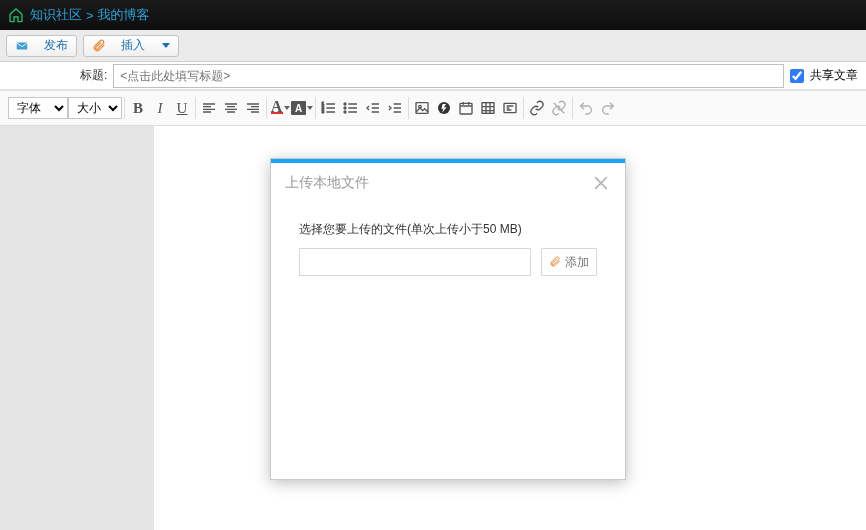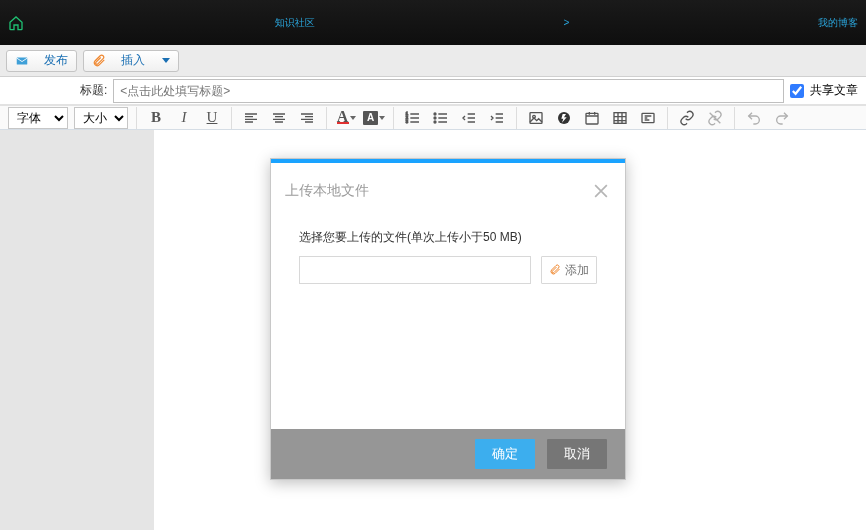--- a/index.html
+++ b/index.html
@@ -1,53 +1,53 @@
 <!DOCTYPE html>
 <html><head>
 <meta charset="utf-8">
 <style>
 * { box-sizing: border-box; margin: 0; padding: 0; }
 html, body { width: 866px; height: 530px; font-family: "Helvetica Neue", Arial, sans-serif; background: #fff; overflow: hidden; }
 
-.top-header { height: 45px; background: linear-gradient(#1a1a1a, #0e0e0e); display: flex; align-items: center; padding: 0 8px; font-size: 10px; justify-content: space-between; }
+.top-header { height: 30px; background: linear-gradient(#1a1a1a, #0e0e0e); display: flex; align-items: center; padding: 0 8px; font-size: 13px; }
 .top-header .home-ico { width: 16px; height: 16px; margin-right: 6px; }
 .top-header a { color: #2aa4da; text-decoration: none; }
 .top-header .sep { color: #2aa4da; margin: 0 4px; }
 
 .actionbar { height: 32px; background: #ebebeb; border-bottom: 1px solid #d0d0d0; display: flex; align-items: center; padding: 0 6px; gap: 6px; }
 .ab-btn { display: inline-flex; align-items: center; gap: 15px; height: 22px; padding: 0 8px; border: 1px solid #c4c4c4; border-radius: 3px; background: linear-gradient(#fff,#f0f0f0); font-size: 12px; color: #1a6fb3; cursor: pointer; }
 .ab-btn .ico { width: 14px; height: 14px; }
 .ab-btn .caret { width: 0; height: 0; border-left: 4px solid transparent; border-right: 4px solid transparent; border-top: 5px solid #1a6fb3; margin-left: 2px; }
 
 .titlebar { height: 28px; display: flex; align-items: center; padding: 4px 8px; gap: 6px; font-size: 12px; border-bottom: 1px solid #e2e2e2; }
 .titlebar label { color: #333; margin-left: 72px; }
 .title-input { flex: 1; height: 24px; border: 1px solid #bfbfbf; padding: 0 6px; font-size: 12px; color: #555; }
 .titlebar input[type=checkbox] { width: 14px; height: 14px; accent-color: #2f7bff; }
 
-.editor-toolbar { height: 25px; background: #fafafa; border-top: 1px solid #e2e2e2; border-bottom: 1px solid #d5dde5; display: flex; align-items: center; padding: 0 8px; gap: 6px; }
+.editor-toolbar { height: 36px; background: #fafafa; border-top: 1px solid #e2e2e2; border-bottom: 1px solid #d5dde5; display: flex; align-items: center; padding: 0 8px; }
 .et-select { height: 22px; border: 1px solid #c6c6c6; background: #fff; font-size: 12px; padding: 0 4px; min-width: 60px; }
 .et-divider { width: 1px; height: 22px; background: #ddd; margin: 0 2px; }
 .et-btn { width: 22px; height: 22px; display: inline-flex; align-items: center; justify-content: center; color: #555; cursor: pointer; border-radius: 2px; position: relative; }
 .et-caret { width: 0; height: 0; border-left: 3px solid transparent; border-right: 3px solid transparent; border-top: 4px solid #666; margin-left: 1px; }
 .et-btn svg { width: 16px; height: 16px; }
 .et-btn.bold { font-weight: bold; font-family: "Times New Roman", serif; font-size: 15px; }
 .et-btn.italic { font-style: italic; font-family: "Times New Roman", serif; font-size: 15px; }
 .et-btn.under { text-decoration: underline; font-family: "Times New Roman", serif; font-size: 15px; }
 .dark-box { background: #555; color: #fff; width: 16px; height: 14px; display: inline-flex; align-items: center; justify-content: center; font-size: 10px; font-weight: bold; border-radius: 1px; }
 .underline-red { border-bottom: 2px solid #e03030; line-height: 10px; display: inline-block; width: 12px; text-align: center; font-weight: bold; font-family: "Times New Roman", serif; }
 
 .workspace { display: flex; height: calc(530px - 30px - 32px - 28px - 36px); }
 .ws-left { width: 154px; background: #e5e5e5; }
 .ws-canvas { flex: 1; background: #fff; }
 
 
 .backdrop { position: absolute; left: 0; top: 0; width: 866px; height: 530px; pointer-events: none; }
 .modal { position: absolute; left: 270px; top: 158px; width: 356px; height: 322px; background: #fff; border: 1px solid #c8c8c8; box-shadow: 0 3px 14px rgba(0,0,0,.25); pointer-events: auto; display: flex; flex-direction: column; }
 .modal-top-stripe { height: 4px; background: #1aa3ff; }
-.modal-head { height: 40px; display: flex; align-items: center; justify-content: space-between; padding: 0 14px; margin-top: 8px; }
+.modal-head { height: 40px; display: flex; align-items: center; justify-content: space-between; padding: 0 14px; }
 .modal-title { font-size: 14px; color: #9a9a9a; }
 .modal-close { width: 20px; height: 20px; cursor: pointer; color: #b5b5b5; }
 .modal-close svg { width: 20px; height: 20px; }
 .modal-body { flex: 1; padding: 18px 28px; font-size: 12px; color: #333; }
 .file-row { display: flex; gap: 10px; margin-top: 10px; align-items: center; }
 .file-input { flex: 1; height: 28px; border: 1px solid #d8d8d8; background: #fff; }
 .add-btn { height: 28px; width: 56px; display: inline-flex; align-items: center; justify-content: center; gap: 4px; border: 1px solid #d8d8d8; background: #fff; font-size: 12px; color: #737373; cursor: pointer; border-radius: 1px; }
 .add-btn .clip { color: #f0872e; }
 .modal-foot { height: 50px; background: #969696; display: flex; align-items: center; justify-content: flex-end; padding: 0 18px; gap: 12px; }
 .m-btn { height: 30px; min-width: 60px; border: none; font-size: 13px; color: #fff; cursor: pointer; border-radius: 1px; }
@@ -238,18 +238,14 @@
       <div class="file-row">
         <input class="file-input" type="text" readonly="" value="" style="">
         <button class="add-btn">
           <svg class="clip" width="12" height="12" viewBox="0 0 24 24" fill="none" stroke="currentColor" stroke-width="2">
               <path d="M21 10l-9 9a5 5 0 0 1-7-7l9-9a3.5 3.5 0 0 1 5 5l-9 9a2 2 0 0 1-3-3l8-8"></path>
             </svg>
           <span>添加</span>
         </button>
       </div>
     </div>
-    <div class="modal-foot">
-      <button class="m-btn m-ok">确定</button>
-      <button class="m-btn m-cancel">取消</button>
-    </div>
   </div>
 </div>
 
 </body></html>

